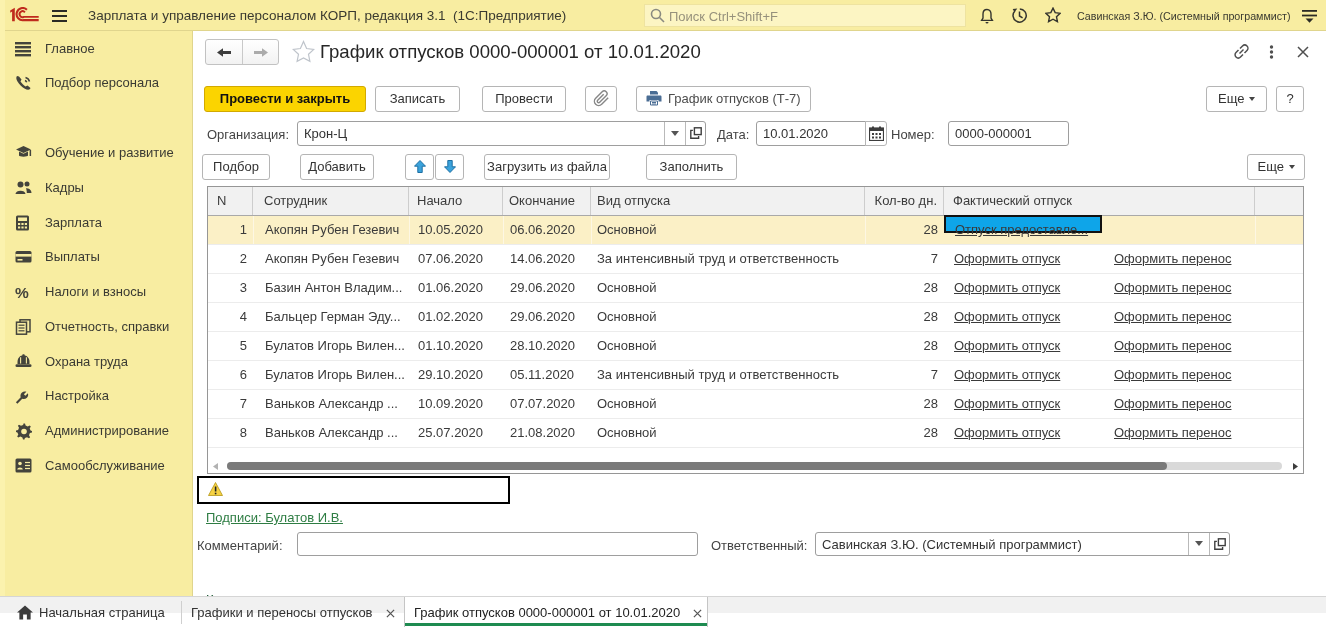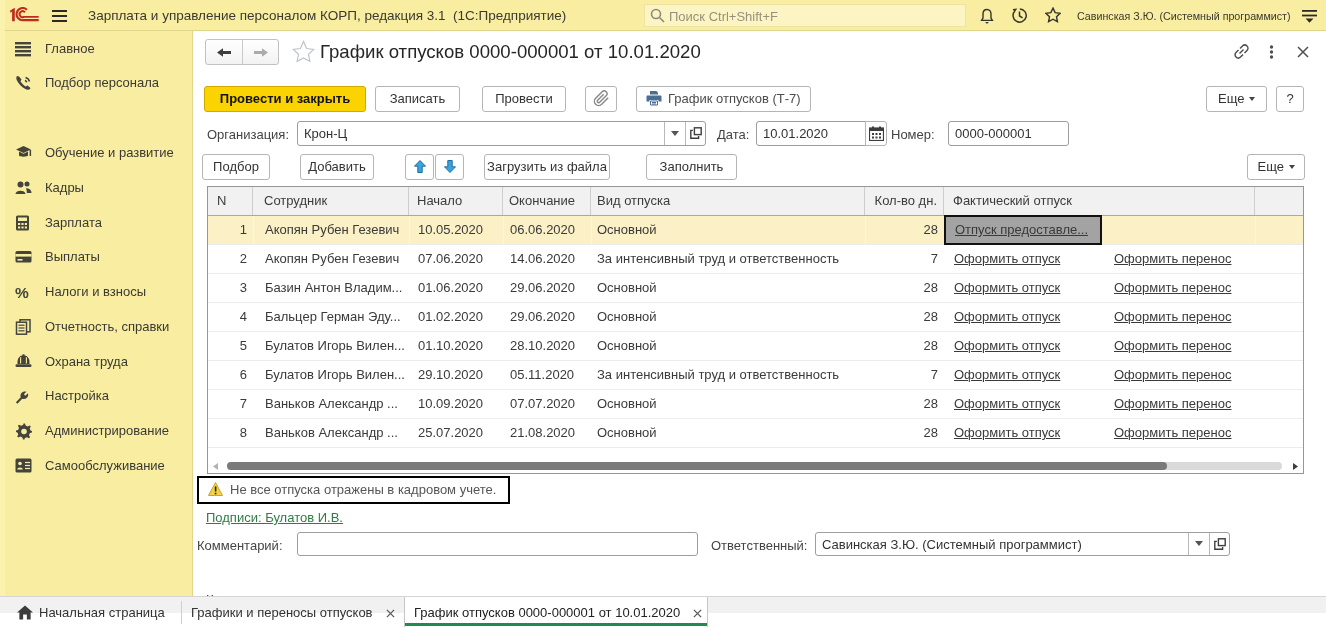--- a/index.html
+++ b/index.html
@@ -312,21 +312,21 @@
       <div class="vline" style="left:295px;background:#fdf7e3"></div>
       <div class="vline" style="left:383px;background:#fdf7e3"></div>
       <div class="vline" style="left:657px;background:#fdf7e3"></div>
       <div class="vline" style="left:1047px;background:#fdf7e3"></div>
       <div class="cell num" style="left:0;width:39px">1</div>
       <div class="cell" style="left:57px;width:142px">Акопян Рубен Гезевич</div>
       <div class="cell" style="left:210px;width:84px">10.05.2020</div>
       <div class="cell" style="left:302px;width:80px">06.06.2020</div>
       <div class="cell" style="left:389px;width:266px">Основной</div>
       <div class="cell num" style="left:657px;width:73px">28</div>
-      <div class="abs" style="left:736px;top:-1px;width:158px;height:30px;background:#a3a3a3;border:2px solid #111;line-height:26px;padding-left:9px"><span class="tlink">Отпуск предоставле...</span></div>
+      <div class="abs" style="left:736px;top:-1px;width:158px;height:18px;background:#0ea5e9;border:2px solid #111;line-height:26px;padding-left:9px"><span class="tlink">Отпуск предоставле...</span></div>
     </div>
     <div class="row" style="top:58px;">
       <div class="cell num" style="left:0;width:39px">2</div>
       <div class="cell" style="left:57px;width:142px">Акопян Рубен Гезевич</div>
       <div class="cell" style="left:210px;width:84px">07.06.2020</div>
       <div class="cell" style="left:302px;width:80px">14.06.2020</div>
       <div class="cell" style="left:389px;width:266px">За интенсивный труд и ответственность</div>
       <div class="cell num" style="left:657px;width:73px">7</div>
       <div class="cell" style="left:746px;width:140px"><span class="tlink">Оформить отпуск</span></div>
       <div class="cell" style="left:906px;width:135px"><span class="tlink">Оформить перенос</span></div>
@@ -401,21 +401,20 @@
 <svg class="abs" style="left:1292px;top:463px" width="7" height="7" viewBox="0 0 7 7">
     <path d="M1 0 L6 3.5 L1 7 Z" fill="#3d3d3d"></path>
   </svg>
 
 <div class="abs" style="left:197px;top:476px;width:313px;height:28px;border:2px solid #000;background:#fff">
   <svg class="abs" style="left:9px;top:4px" width="15" height="14" viewBox="0 0 15 14">
       <path d="M7.5 0.5 L14.5 13.5 L0.5 13.5 Z" fill="#f6d243" stroke="#b49516" stroke-width="0.8"></path>
       <rect x="6.8" y="4.5" width="1.6" height="5" fill="#222"></rect>
       <rect x="6.8" y="10.7" width="1.6" height="1.6" fill="#222"></rect>
     </svg>
-  <div class="lbl" style="left:31px;top:4px;color:#555">Не все отпуска отражены в кадровом учете.</div>
 </div>
 
 <div class="lbl link" style="left:206px;top:510px;color:#2e7d43">Подписи: Булатов И.В.</div>
 
 <div class="lbl" style="left:197px;top:538px">Комментарий:</div>
 <div class="inp" style="left:297px;top:532px;width:401px;height:24px"></div>
 <div class="lbl" style="left:711px;top:538px">Ответственный:</div>
 <div class="inp" style="left:815px;top:532px;width:415px;height:24px">Савинская З.Ю. (Системный программист)
   <div class="abs" style="left:372px;top:0;width:1px;height:22px;background:#b9b9b9"></div>
   <span class="carr" style="left:379px;top:8px"></span>

